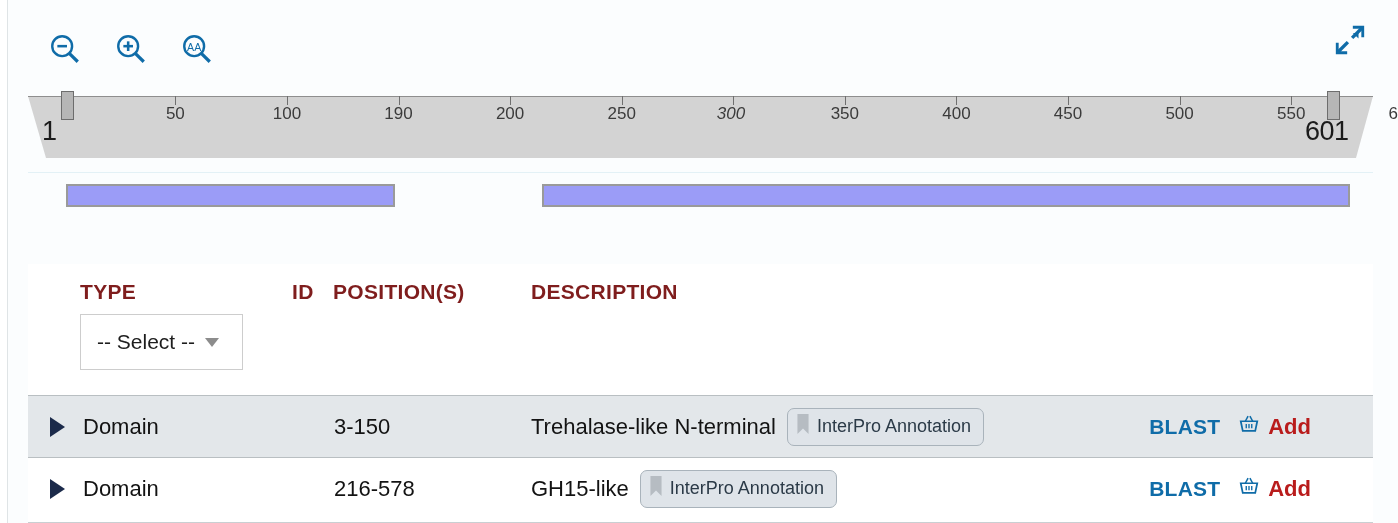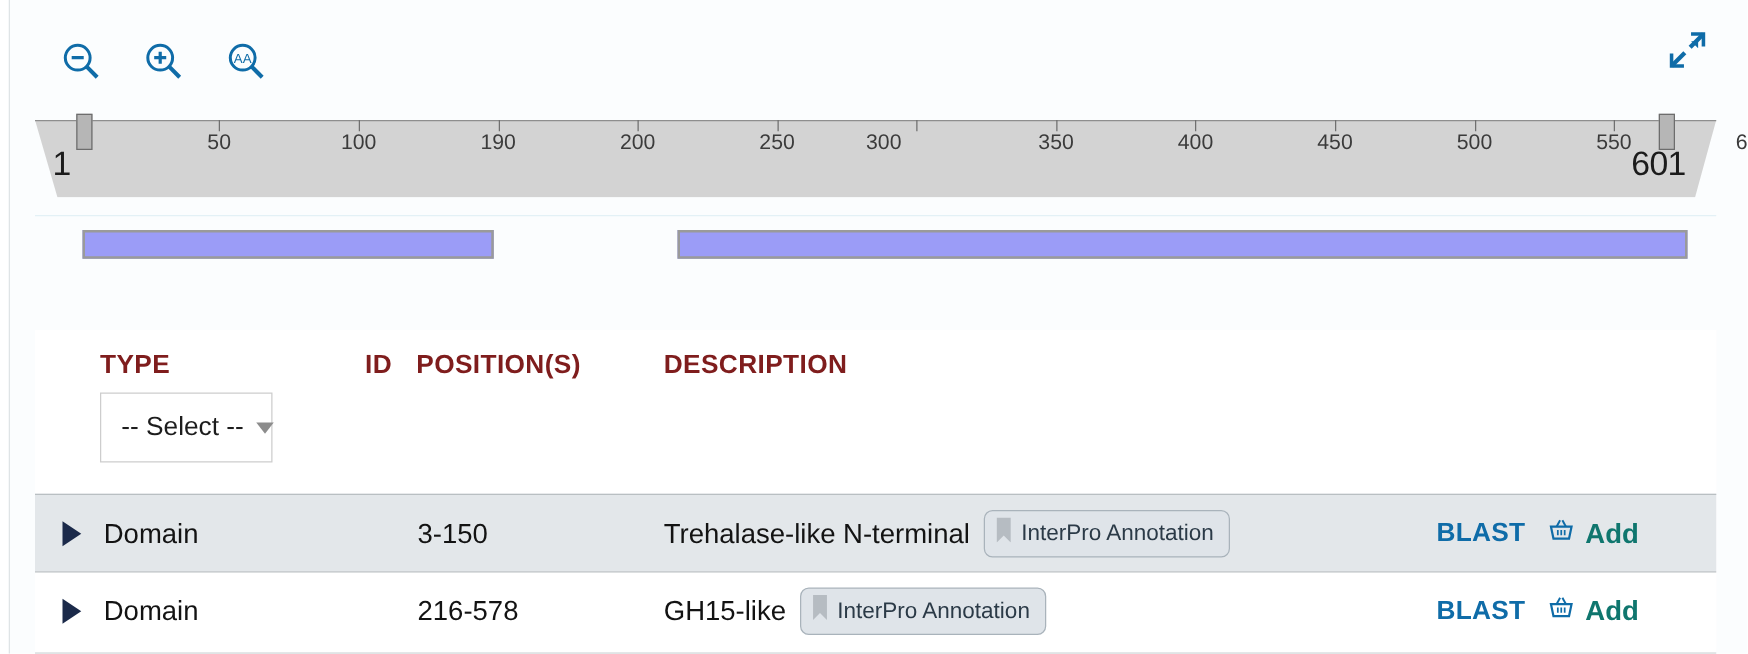--- a/index.html
+++ b/index.html
@@ -184,21 +184,21 @@
     white-space: nowrap;
   }
   .th-type { left: 52px; }
   .th-id   { left: 264px; }
   .th-pos  { left: 305px; }
   .th-desc { left: 503px; }
 
   .select-box {
     position: absolute;
     left: 52px; top: 50px;
-    width: 138px; height: 56px;
+    width: 163px; height: 56px;
     background: #ffffff;
     border: 1px solid #cdcdcd;
     box-sizing: border-box;
     display: flex;
     align-items: center;
     cursor: pointer;
   }
   .select-text {
     font-size: 21px;
     color: #1d1d1d;
@@ -269,21 +269,21 @@
   }
   .add-group {
     display: flex;
     align-items: center;
     gap: 8px;
     cursor: pointer;
   }
   .add-label {
     font-size: 22px;
     font-weight: bold;
-    color: #0f766e;
+    color: #b91c1c;
   }
   .bottom-rule {
     position: absolute;
     left: 28px; bottom: 0;
     width: 1345px; height: 1px;
     background: #c9cfd2;
   }
 </style>
 </head>
 <body>
@@ -350,21 +350,21 @@
         <div class="tick-label" style="left: 147.352px;">50</div>
         <div class="tick" style="left: 258.935px;"></div>
         <div class="tick-label" style="left: 258.935px;">100</div>
         <div class="tick" style="left: 370.518px;"></div>
         <div class="tick-label" style="left: 370.518px;">190</div>
         <div class="tick" style="left: 482.102px;"></div>
         <div class="tick-label" style="left: 482.102px;">200</div>
         <div class="tick" style="left: 593.685px;"></div>
         <div class="tick-label" style="left: 593.685px;">250</div>
         <div class="tick" style="left: 705.268px;"></div>
-        <div class="tick-label" style="left: 679px;">300</div>
+        <div class="tick-label" style="left: 703px; font-style: italic;">300</div>
         <div class="tick" style="left: 816.852px;"></div>
         <div class="tick-label" style="left: 816.852px;">350</div>
         <div class="tick" style="left: 928.435px;"></div>
         <div class="tick-label" style="left: 928.435px;">400</div>
         <div class="tick" style="left: 1040.02px;"></div>
         <div class="tick-label" style="left: 1040.02px;">450</div>
         <div class="tick" style="left: 1151.6px;"></div>
         <div class="tick-label" style="left: 1151.6px;">500</div>
         <div class="tick" style="left: 1263.18px;"></div>
         <div class="tick-label" style="left: 1263.18px;">550</div>

